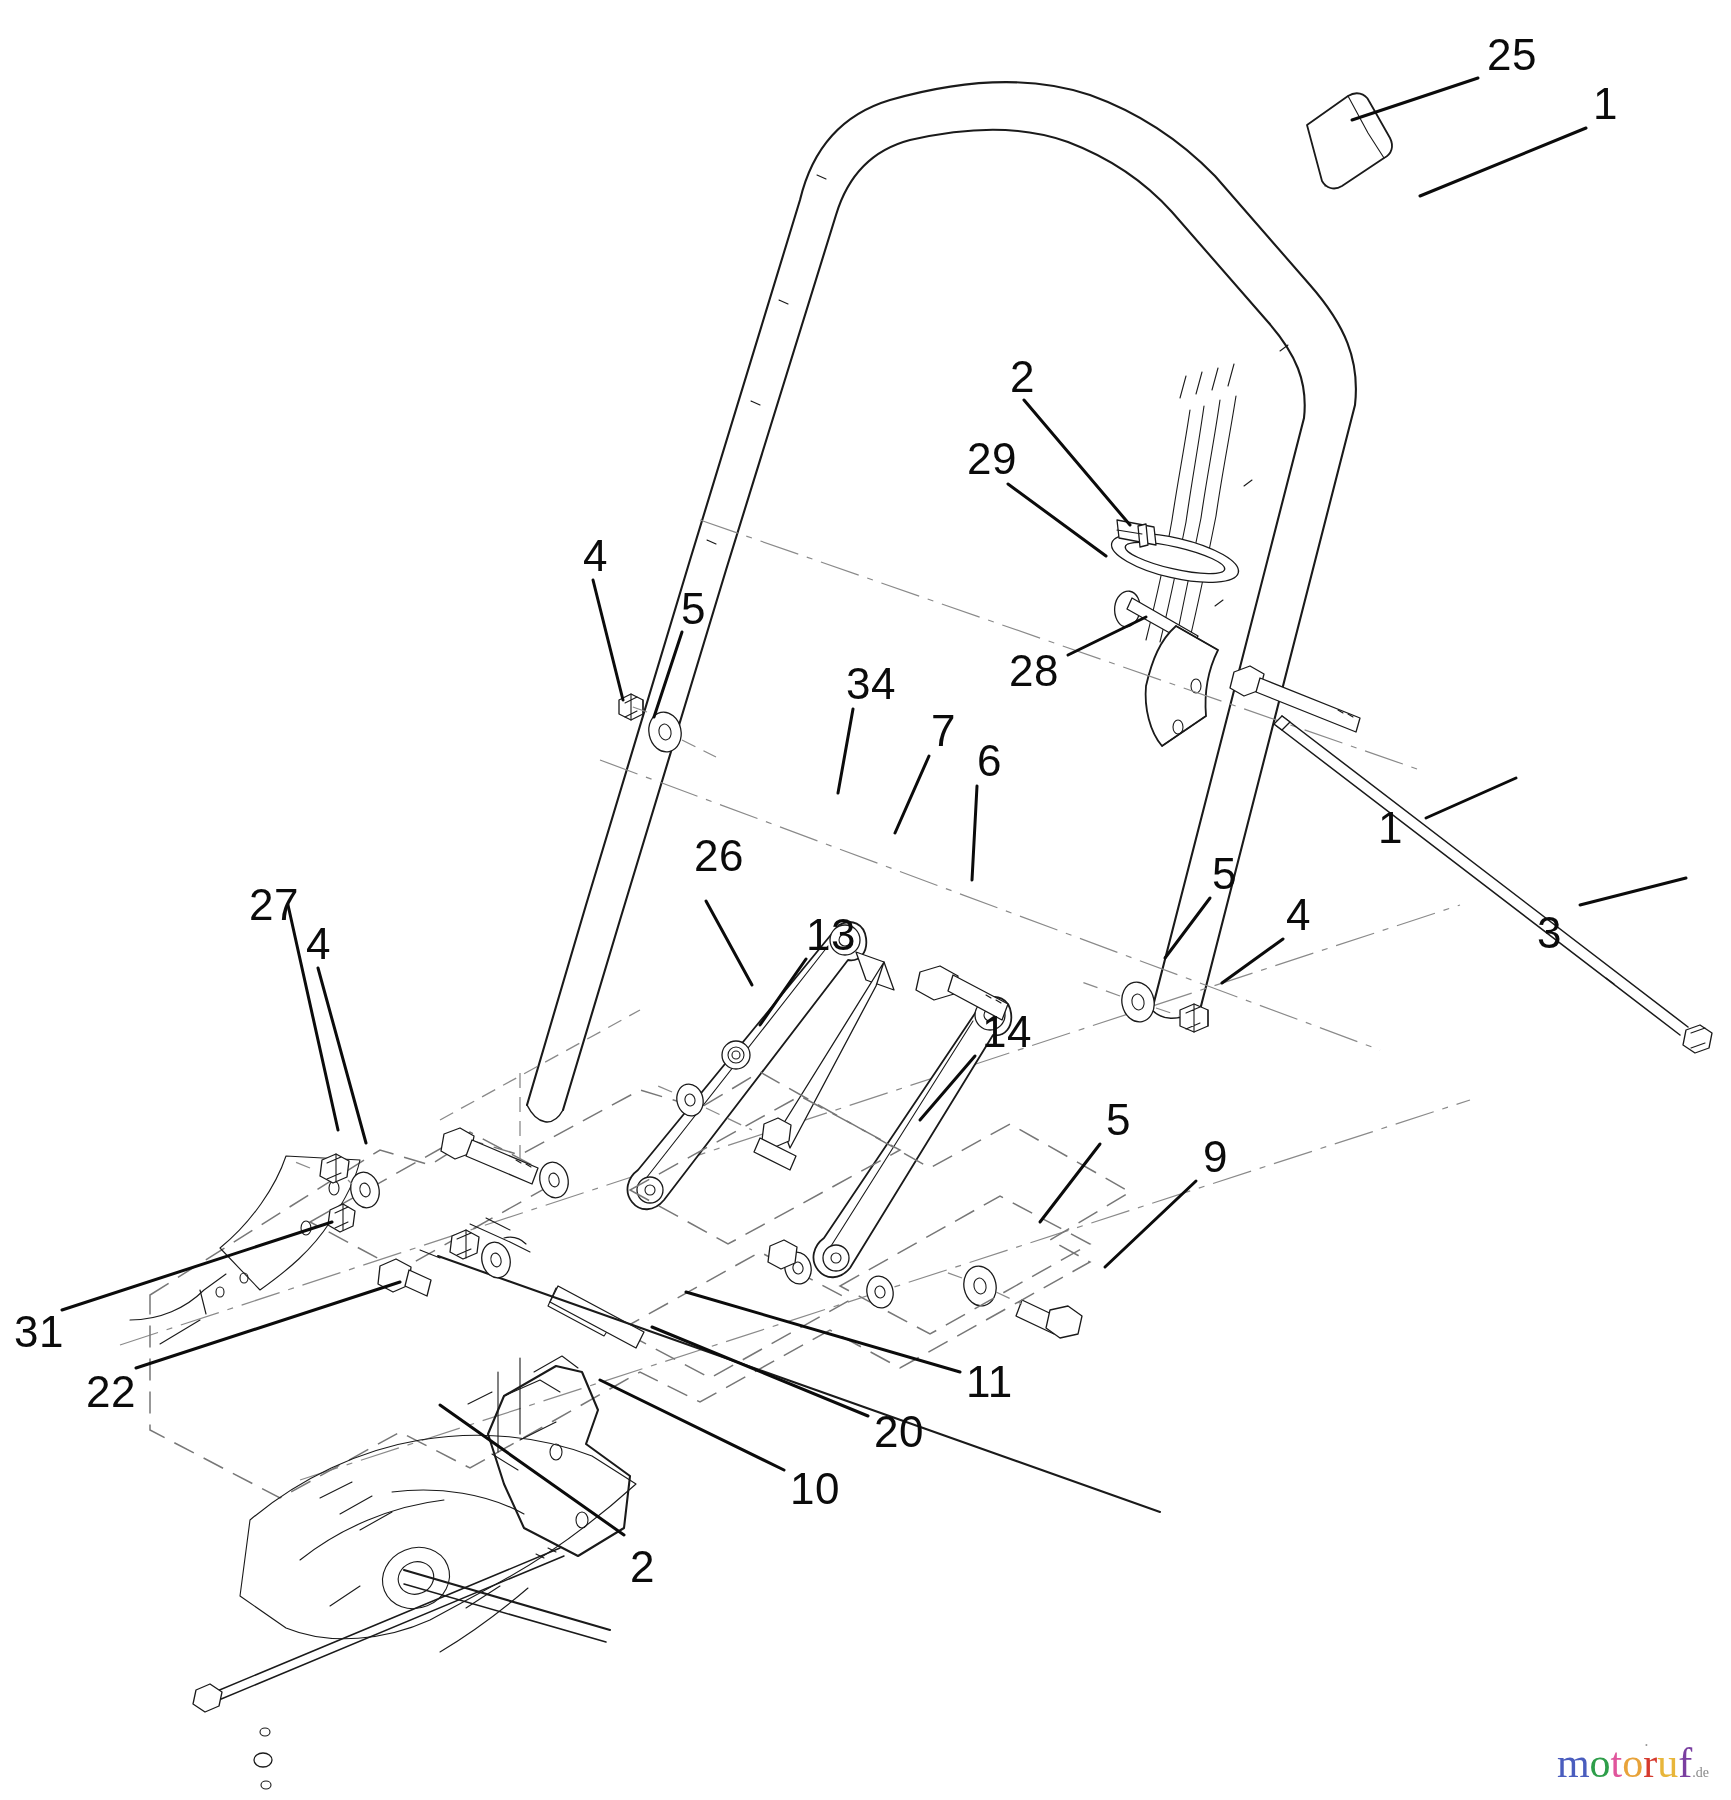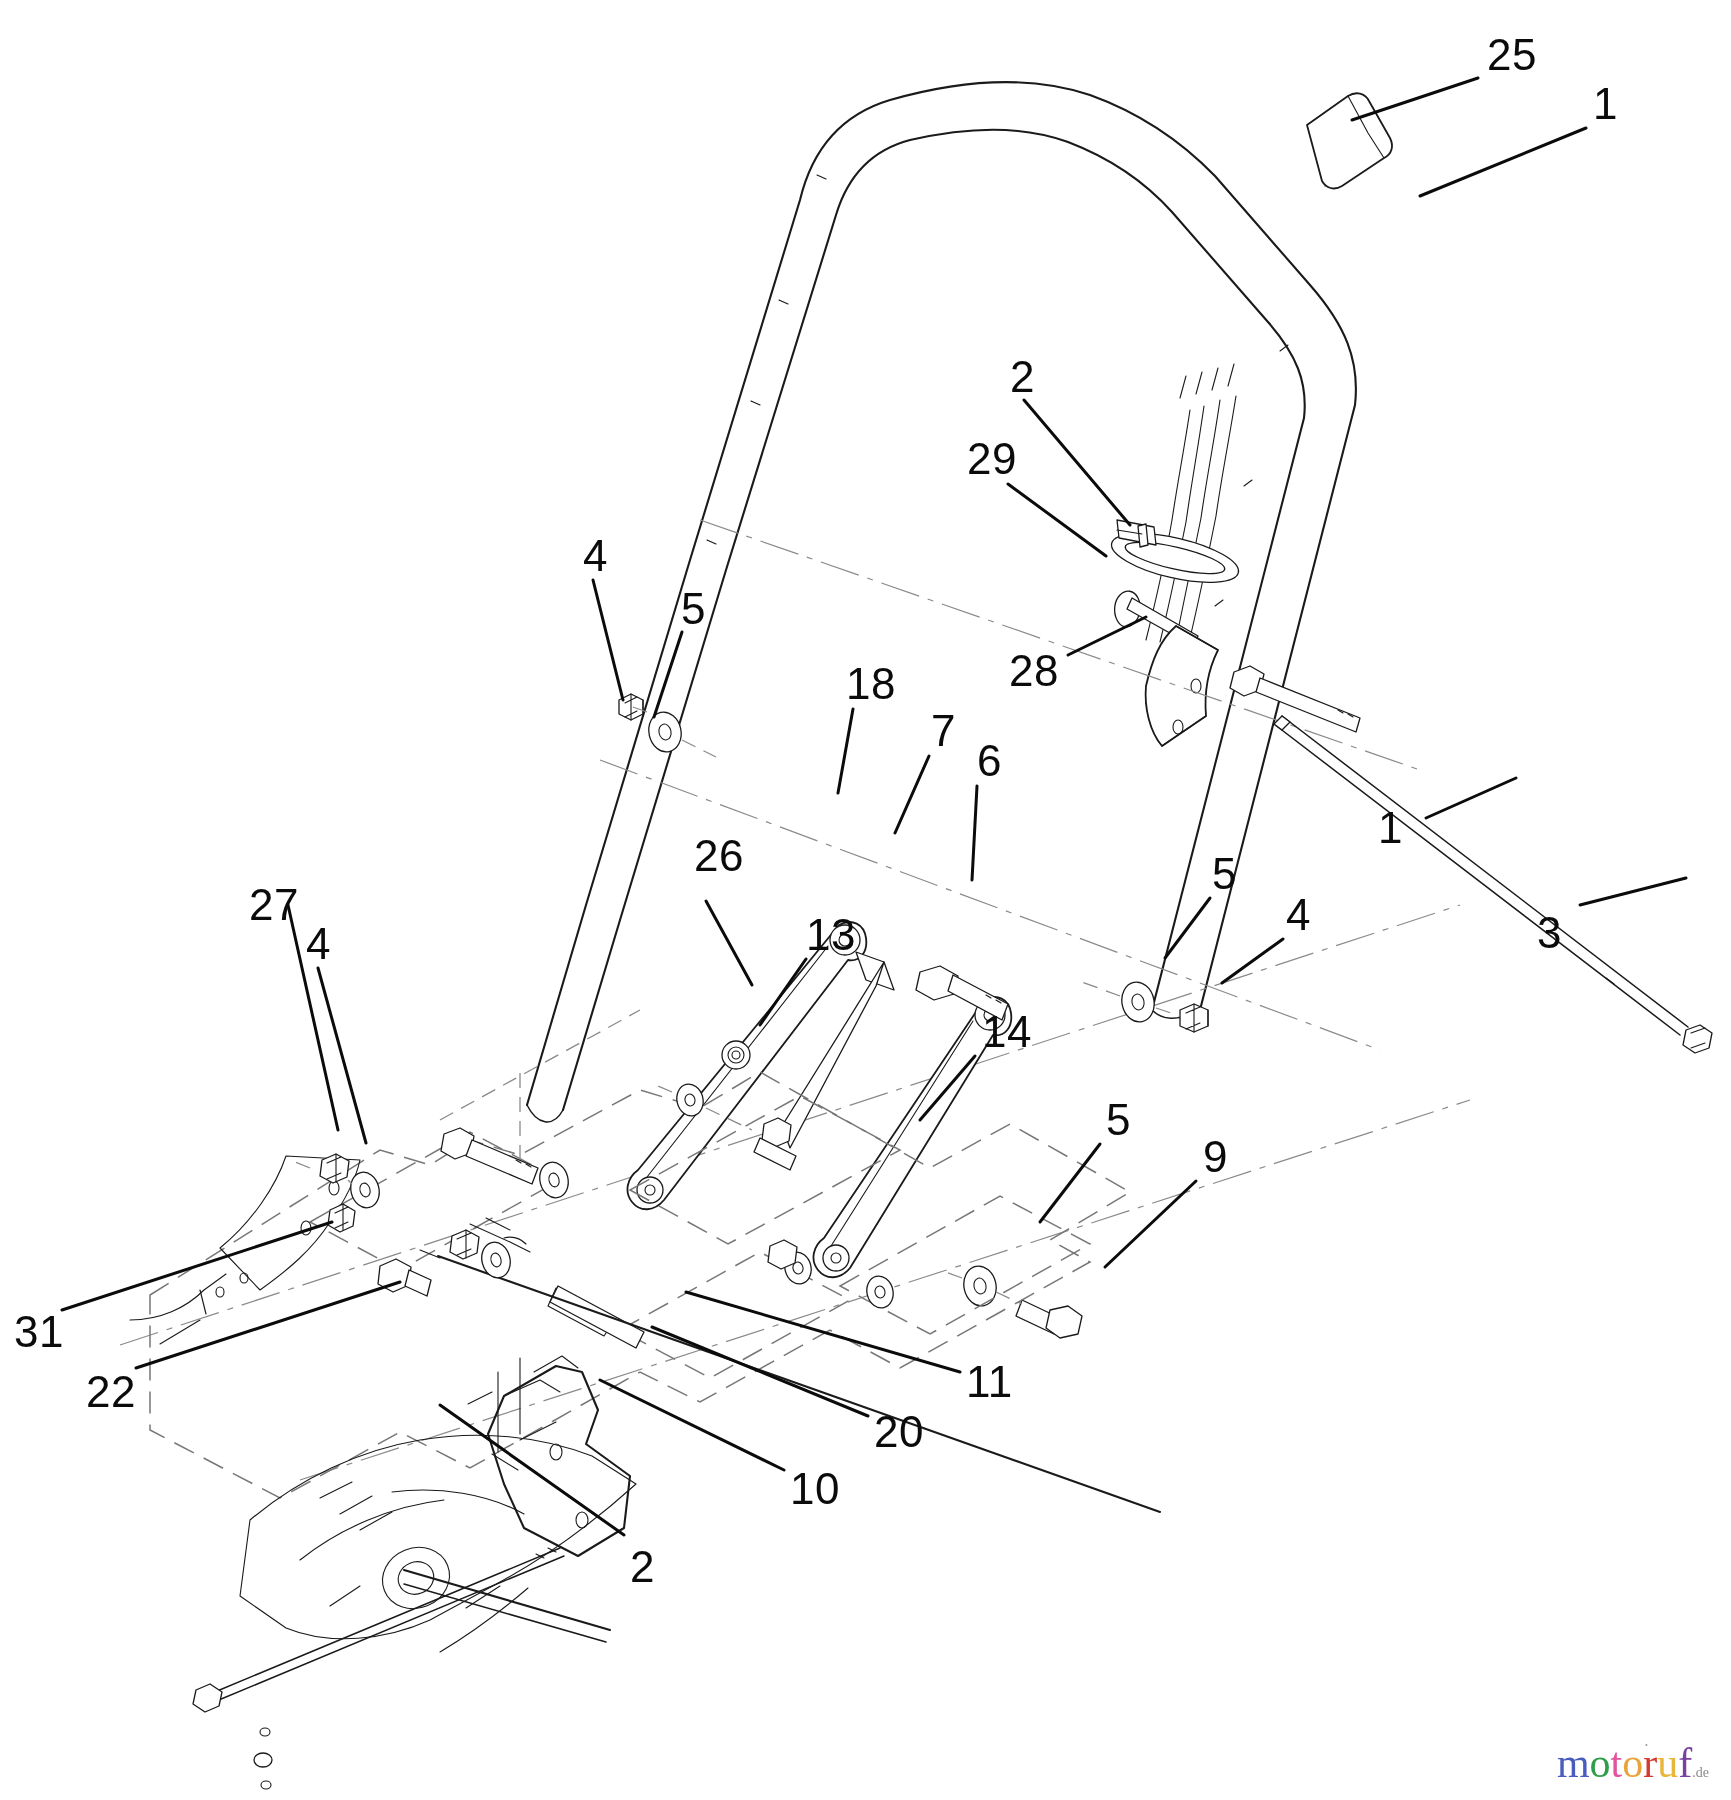--- a/index.html
+++ b/index.html
@@ -384,21 +384,21 @@
   </svg>
 
   <div id="callouts">
       <div class="callout" style="left: 1487px; top: 33px;">25</div>
       <div class="callout" style="left: 1593px; top: 82px;">1</div>
       <div class="callout" style="left: 1010px; top: 355px;">2</div>
       <div class="callout" style="left: 967px; top: 437px;">29</div>
       <div class="callout" style="left: 583px; top: 534px;">4</div>
       <div class="callout" style="left: 681px; top: 587px;">5</div>
       <div class="callout" style="left: 1009px; top: 649px;">28</div>
-      <div class="callout" style="left: 846px; top: 662px;">18</div>
+      <div class="callout" style="left: 846px; top: 662px;">34</div>
       <div class="callout" style="left: 931px; top: 709px;">7</div>
       <div class="callout" style="left: 977px; top: 739px;">6</div>
       <div class="callout" style="left: 1378px; top: 806px;">1</div>
       <div class="callout" style="left: 1212px; top: 852px;">5</div>
       <div class="callout" style="left: 1286px; top: 893px;">4</div>
       <div class="callout" style="left: 1537px; top: 911px;">3</div>
       <div class="callout" style="left: 694px; top: 834px;">26</div>
       <div class="callout" style="left: 241px; top: 883px; margin-left: 8px;">27</div>
       <div class="callout" style="left: 306px; top: 922px;">4</div>
       <div class="callout" style="left: 806px; top: 913px;">13</div>

